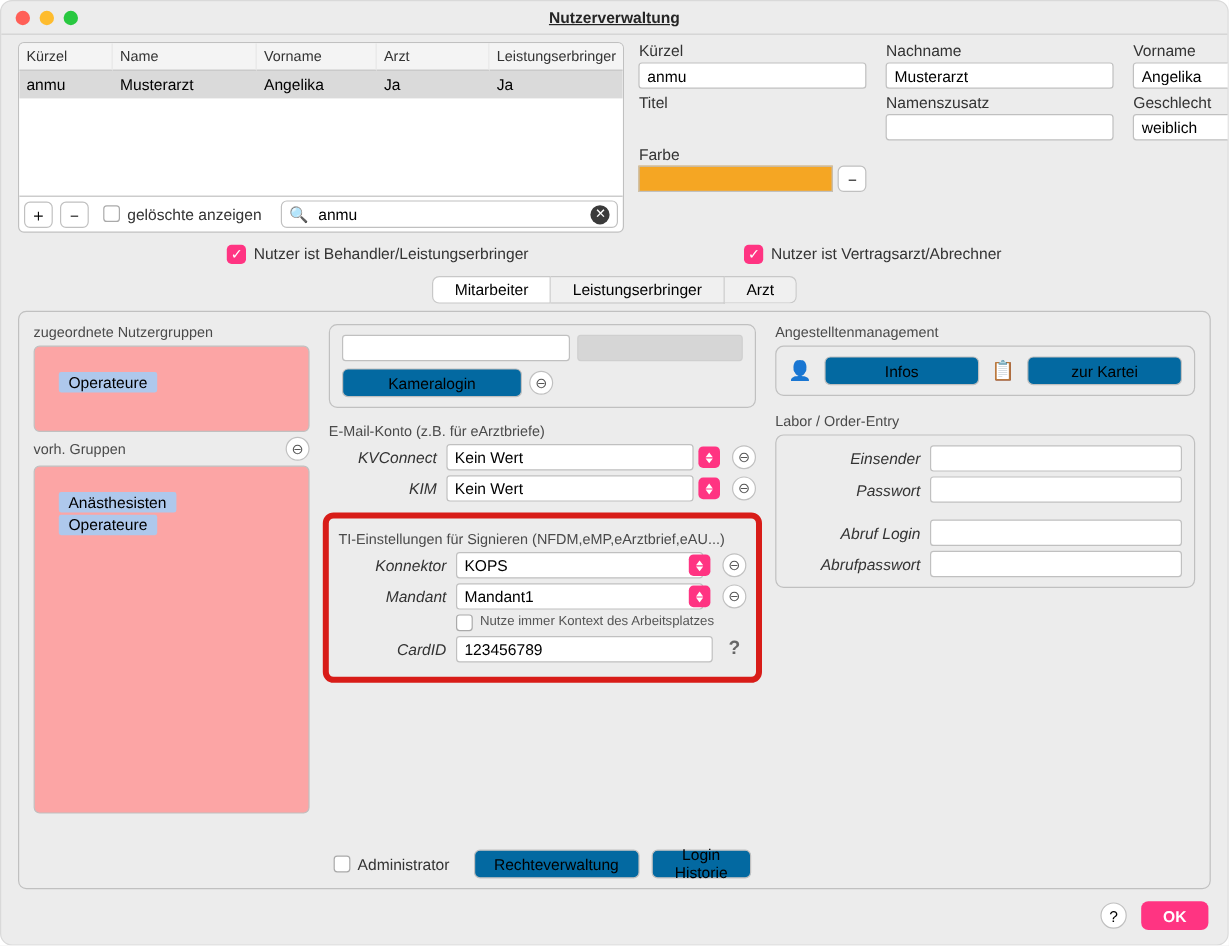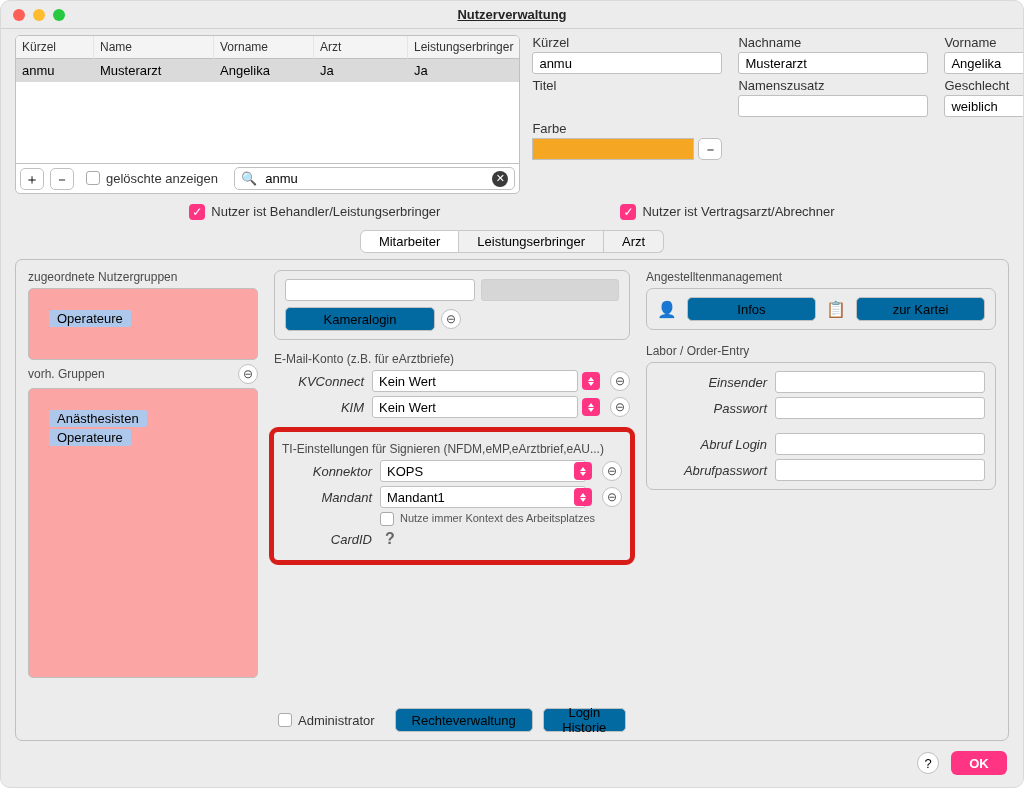--- a/index.html
+++ b/index.html
@@ -284,20 +284,21 @@
           </div>
           <div class="formrow mt4">
             <label></label>
             <div class="chkrow small">
               <span class="chk"></span>
               <span>Nutze immer Kontext des Arbeitsplatzes</span>
             </div>
           </div>
           <div class="formrow mt4">
             <label>CardID</label>
+            <input class="inp" value="123456789" style="">
             <span style="width:20px;text-align:center;font-weight:600;color:#666">?</span>
           </div>
         </div>
 
         <div class="bottom">
           <div class="chkrow">
             <span class="chk"></span>
             <span>Administrator</span>
           </div>
           <div style="flex:1"></div>

